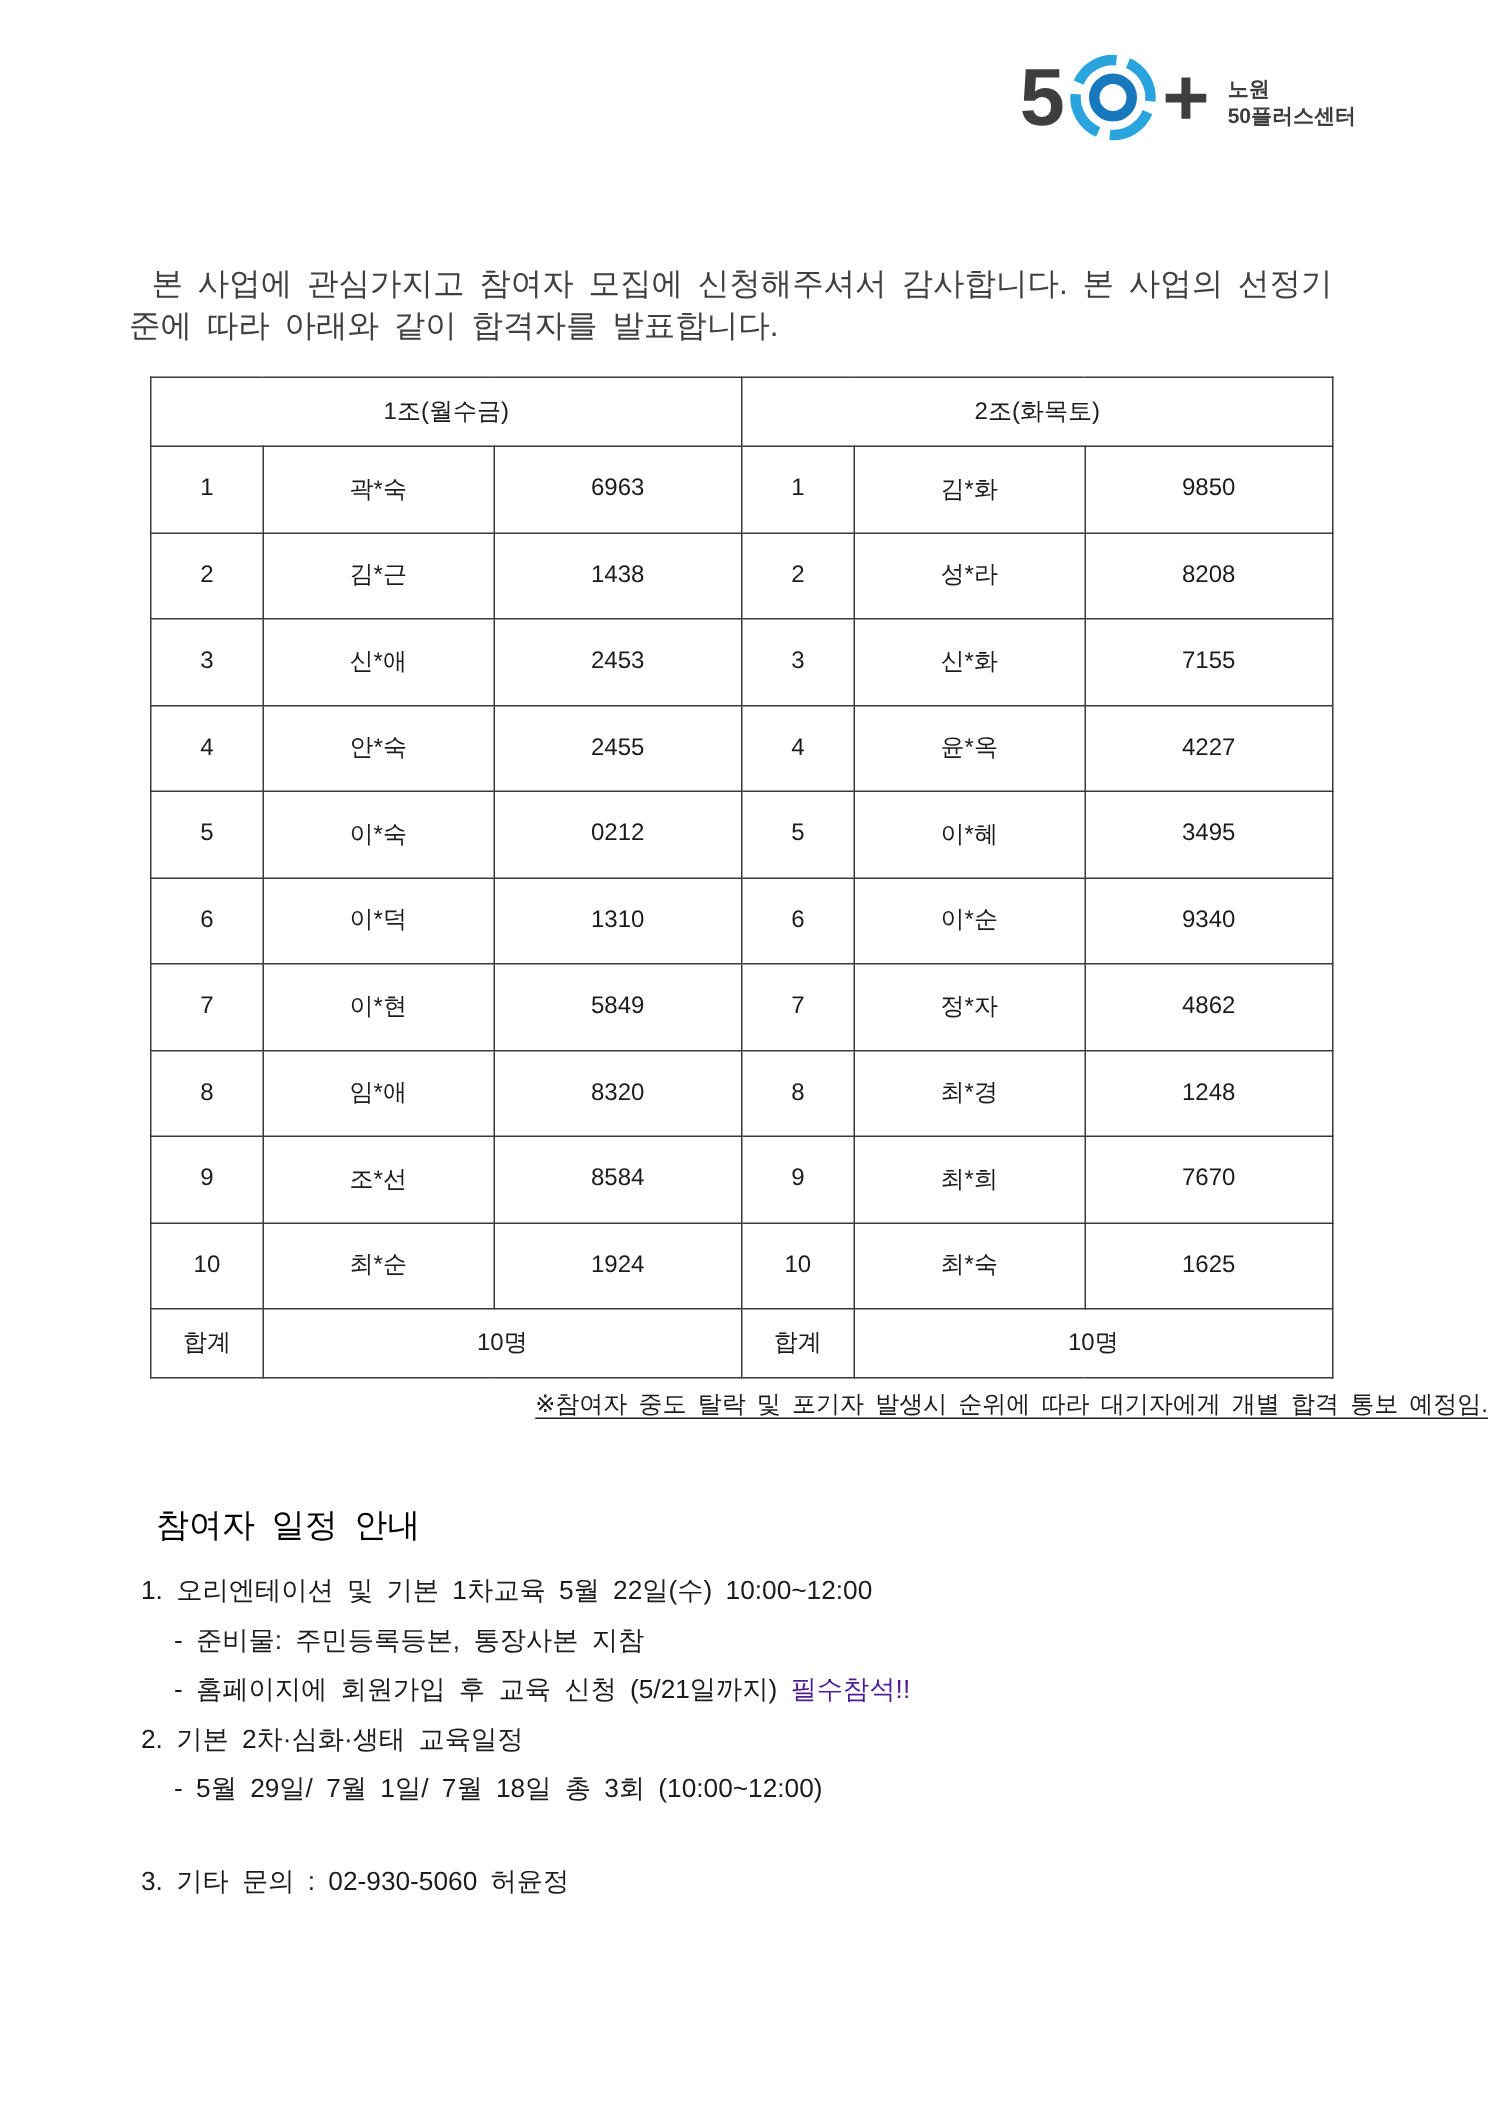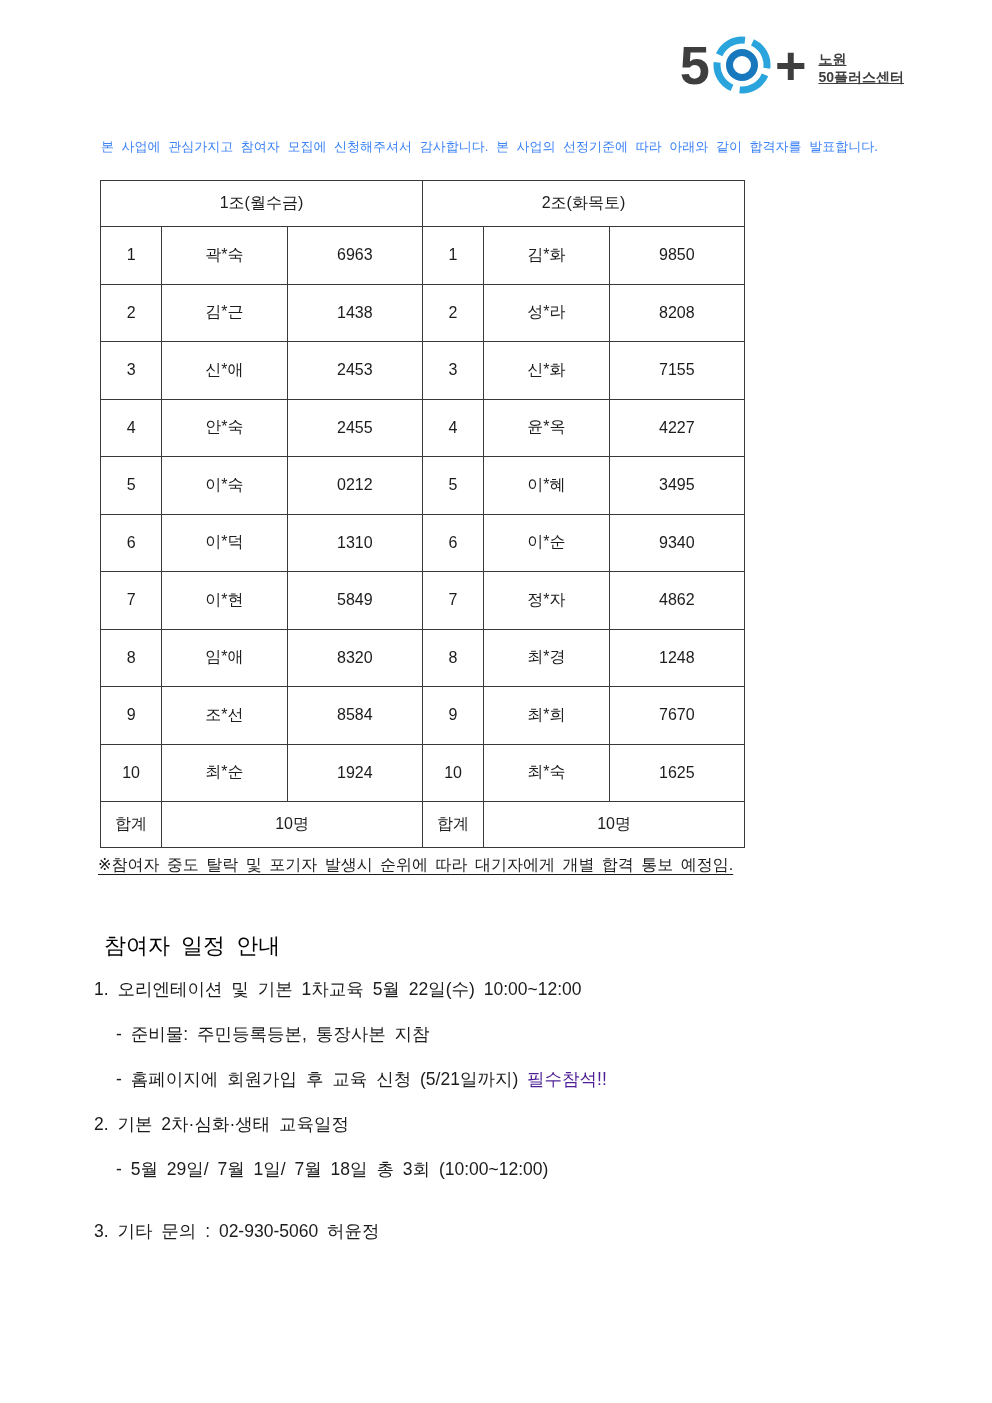--- a/index.html
+++ b/index.html
@@ -18,76 +18,77 @@
     padding:34px 88px 0 0;
   }
   .logo { display:flex; align-items:center; }
   .logo-num, .logo-plus {
     font-size:54px; font-weight:700; color:#3e3e3e; line-height:62px;
   }
   .logo-plus { margin-left:1px; }
   .logo-icon { width:62px; height:62px; margin:0 1px; }
   .logo-org {
     margin-left:12px; margin-top:6px;
-    font-size:14px; font-weight:700; color:#3e3e3e; line-height:18px;text-decoration:underline;
+    font-size:14px; font-weight:700; color:#3e3e3e; line-height:18px;
   }
 
   
   .title-block { margin-top:22px; text-align:center; }
   .title-line {
     display:inline-block;
     font-size:28px; font-weight:700; color:#111;
     line-height:50px; word-spacing:6px;
     text-decoration:underline;
     text-underline-offset:6px;
     text-decoration-thickness:2px;
   }
 
   
   .intro {
-    margin:37px 86px 0 86px;
-    font-size:13px; line-height:28px; word-spacing:4px;
-    text-indent:15px; color:#3b82f6;
+    margin:80px 86px 0 86px;
+    font-size:21px; line-height:28px; word-spacing:4px;
+    text-indent:15px; color:#404040;
   }
 
   
   .results-table {
     margin:19px 0 0 100px;
-    width:645px;
+    width:789px;
     border-collapse:collapse;
     table-layout:fixed;
   }
   .results-table th, .results-table td {
     border:1px solid #3a3a3a;
     text-align:center; vertical-align:middle;
     font-size:16px; font-weight:400; color:#1c1c1c;
     word-spacing:2px;
   }
   .row-group th   { height:46px; }
   .row-headers th { height:48px; }
   .results-table tbody td { height:57.5px; }
   .row-total td   { height:46px; }
 
   
   .footnote {
     margin:7px 0 0 98px;
     font-size:16px; word-spacing:3px; color:#1c1c1c;
     text-decoration:underline;
     text-underline-offset:4px;
+    text-align:right;
   }
 
   
   .schedule-heading {
     margin:55px 0 0 104px;
     font-size:22px; font-weight:400; color:#000000;
     word-spacing:5px;
   }
   .schedule { margin:12px 0 0 94px; }
   .sched-line {
-    font-size:17.5px; line-height:33px; color:#1c1c1c; word-spacing:4px;margin-top:12px;
+    font-size:17.5px; line-height:33px; color:#1c1c1c; word-spacing:4px;
   }
   .sched-sub { padding-left:22px; }
   .sched-gap { margin-top:29px; }
   .highlight-red { color:#4c1d95; }
 </style>
 </head>
 <body>
 
 <div class="page">
 

